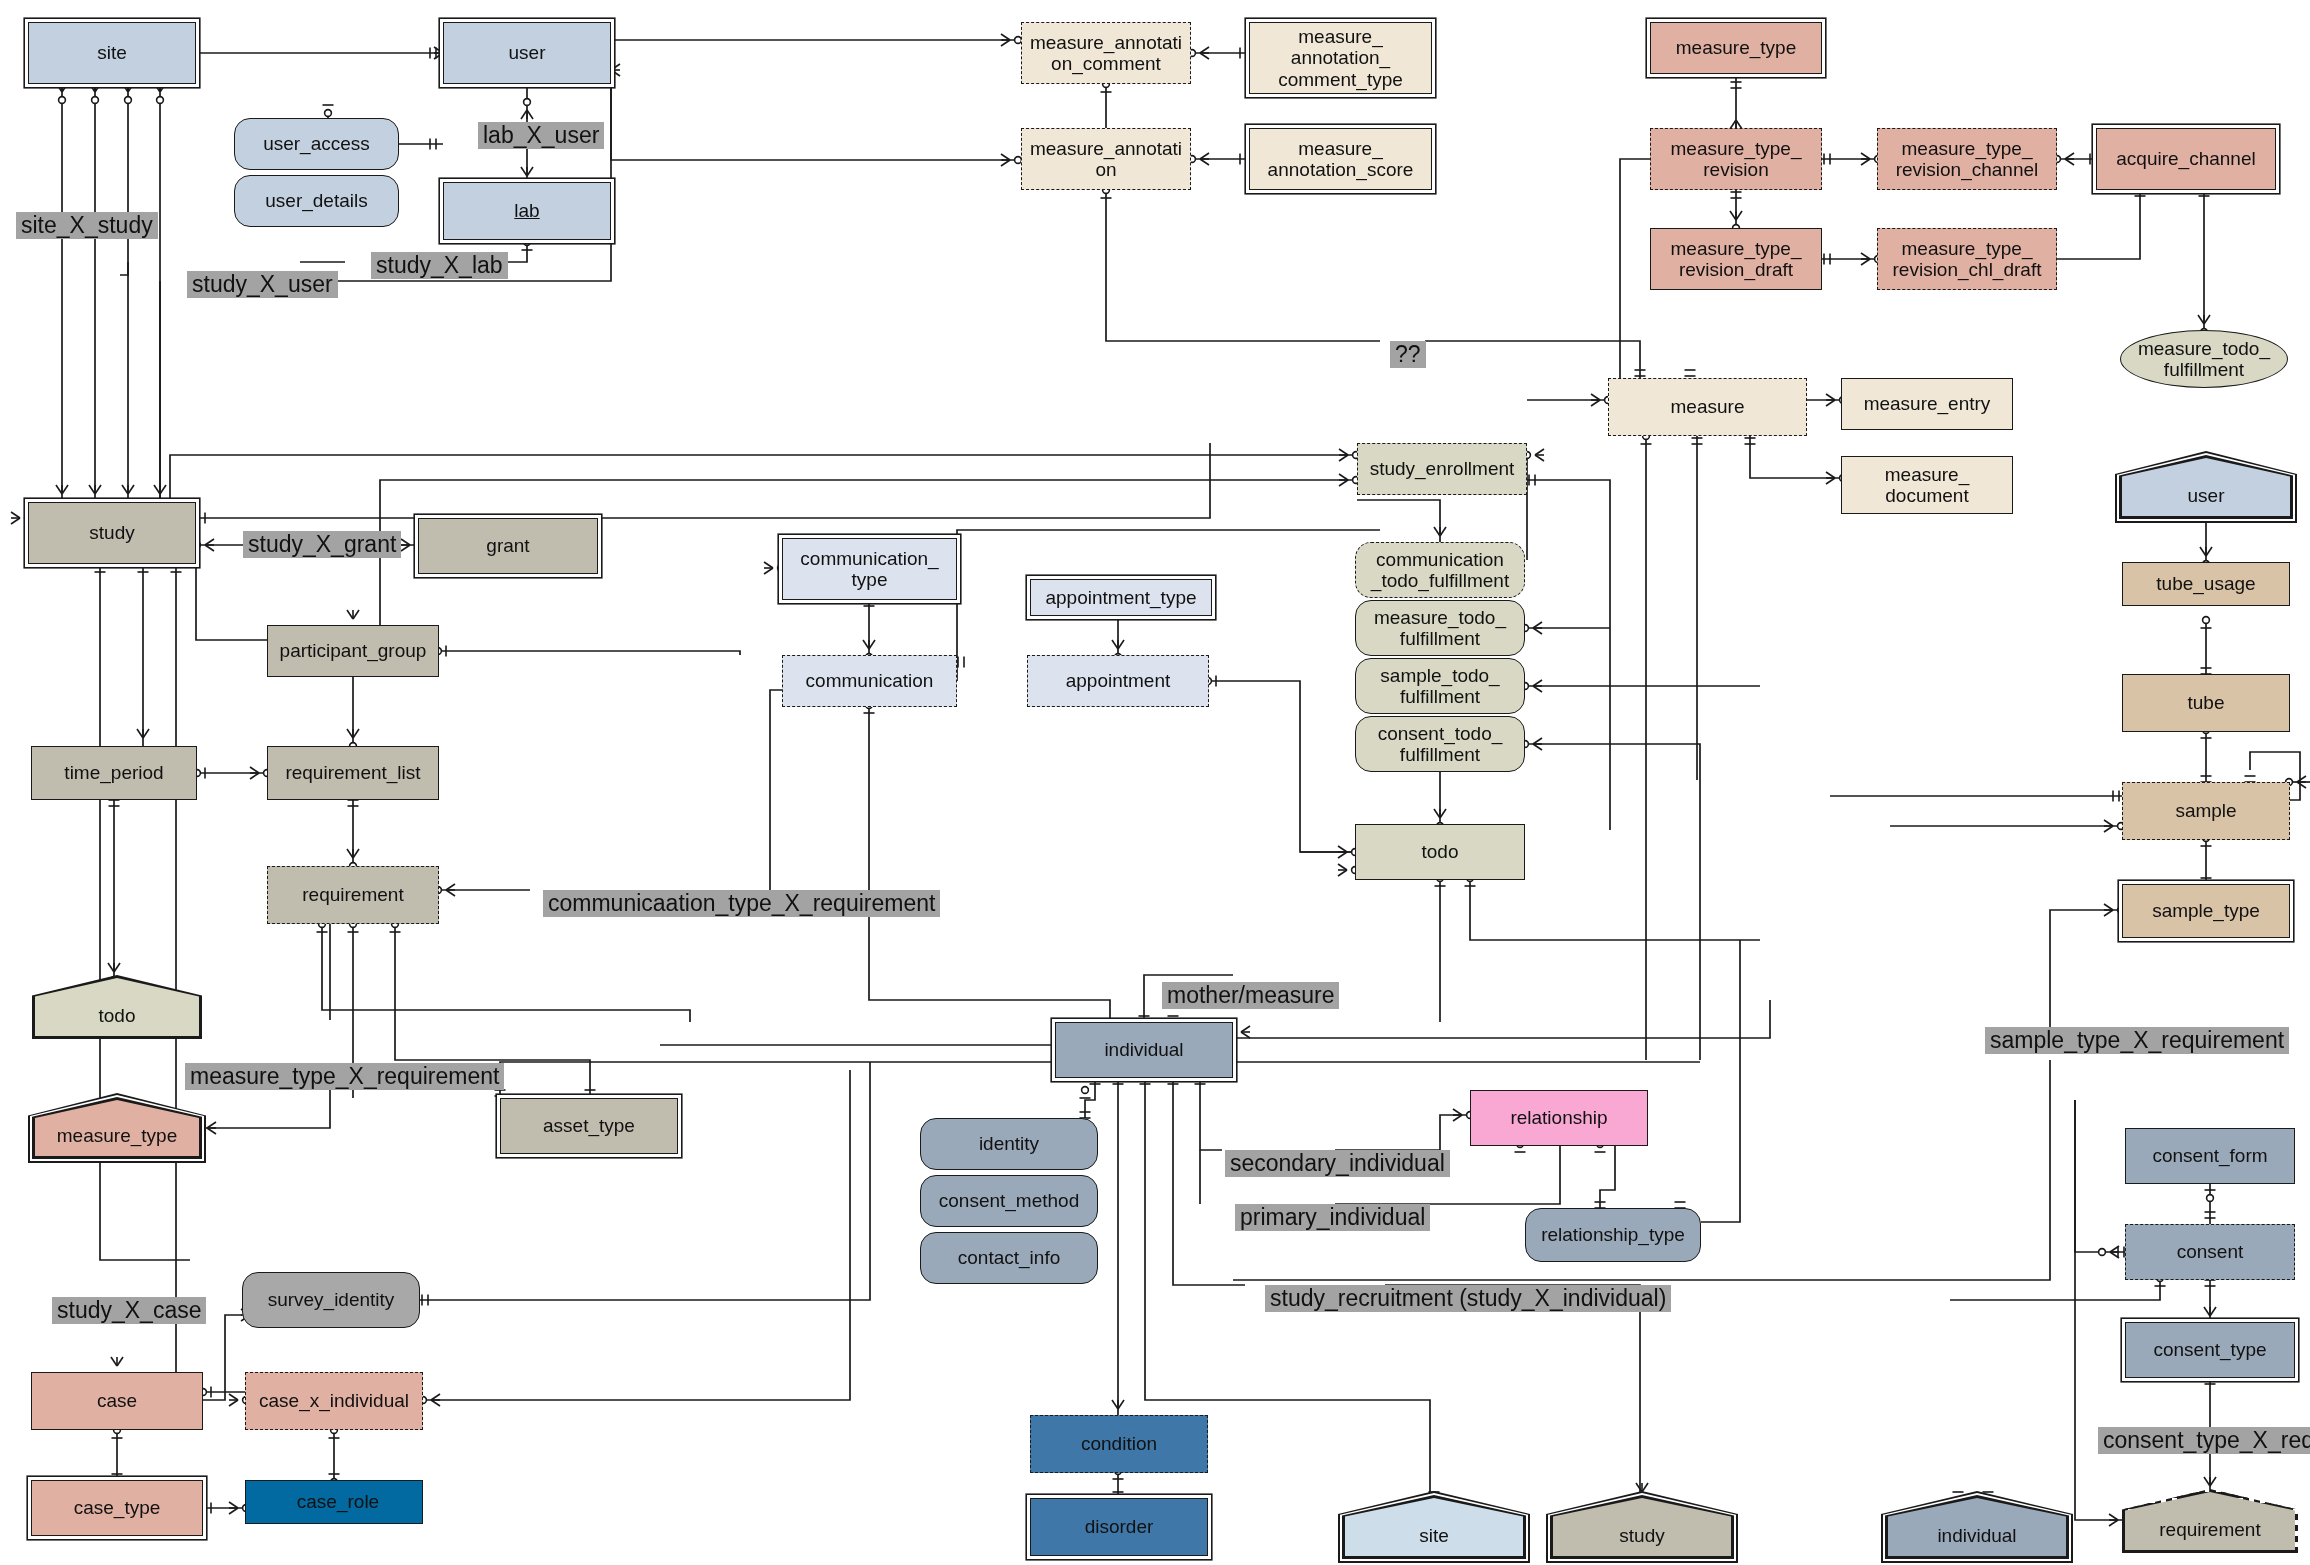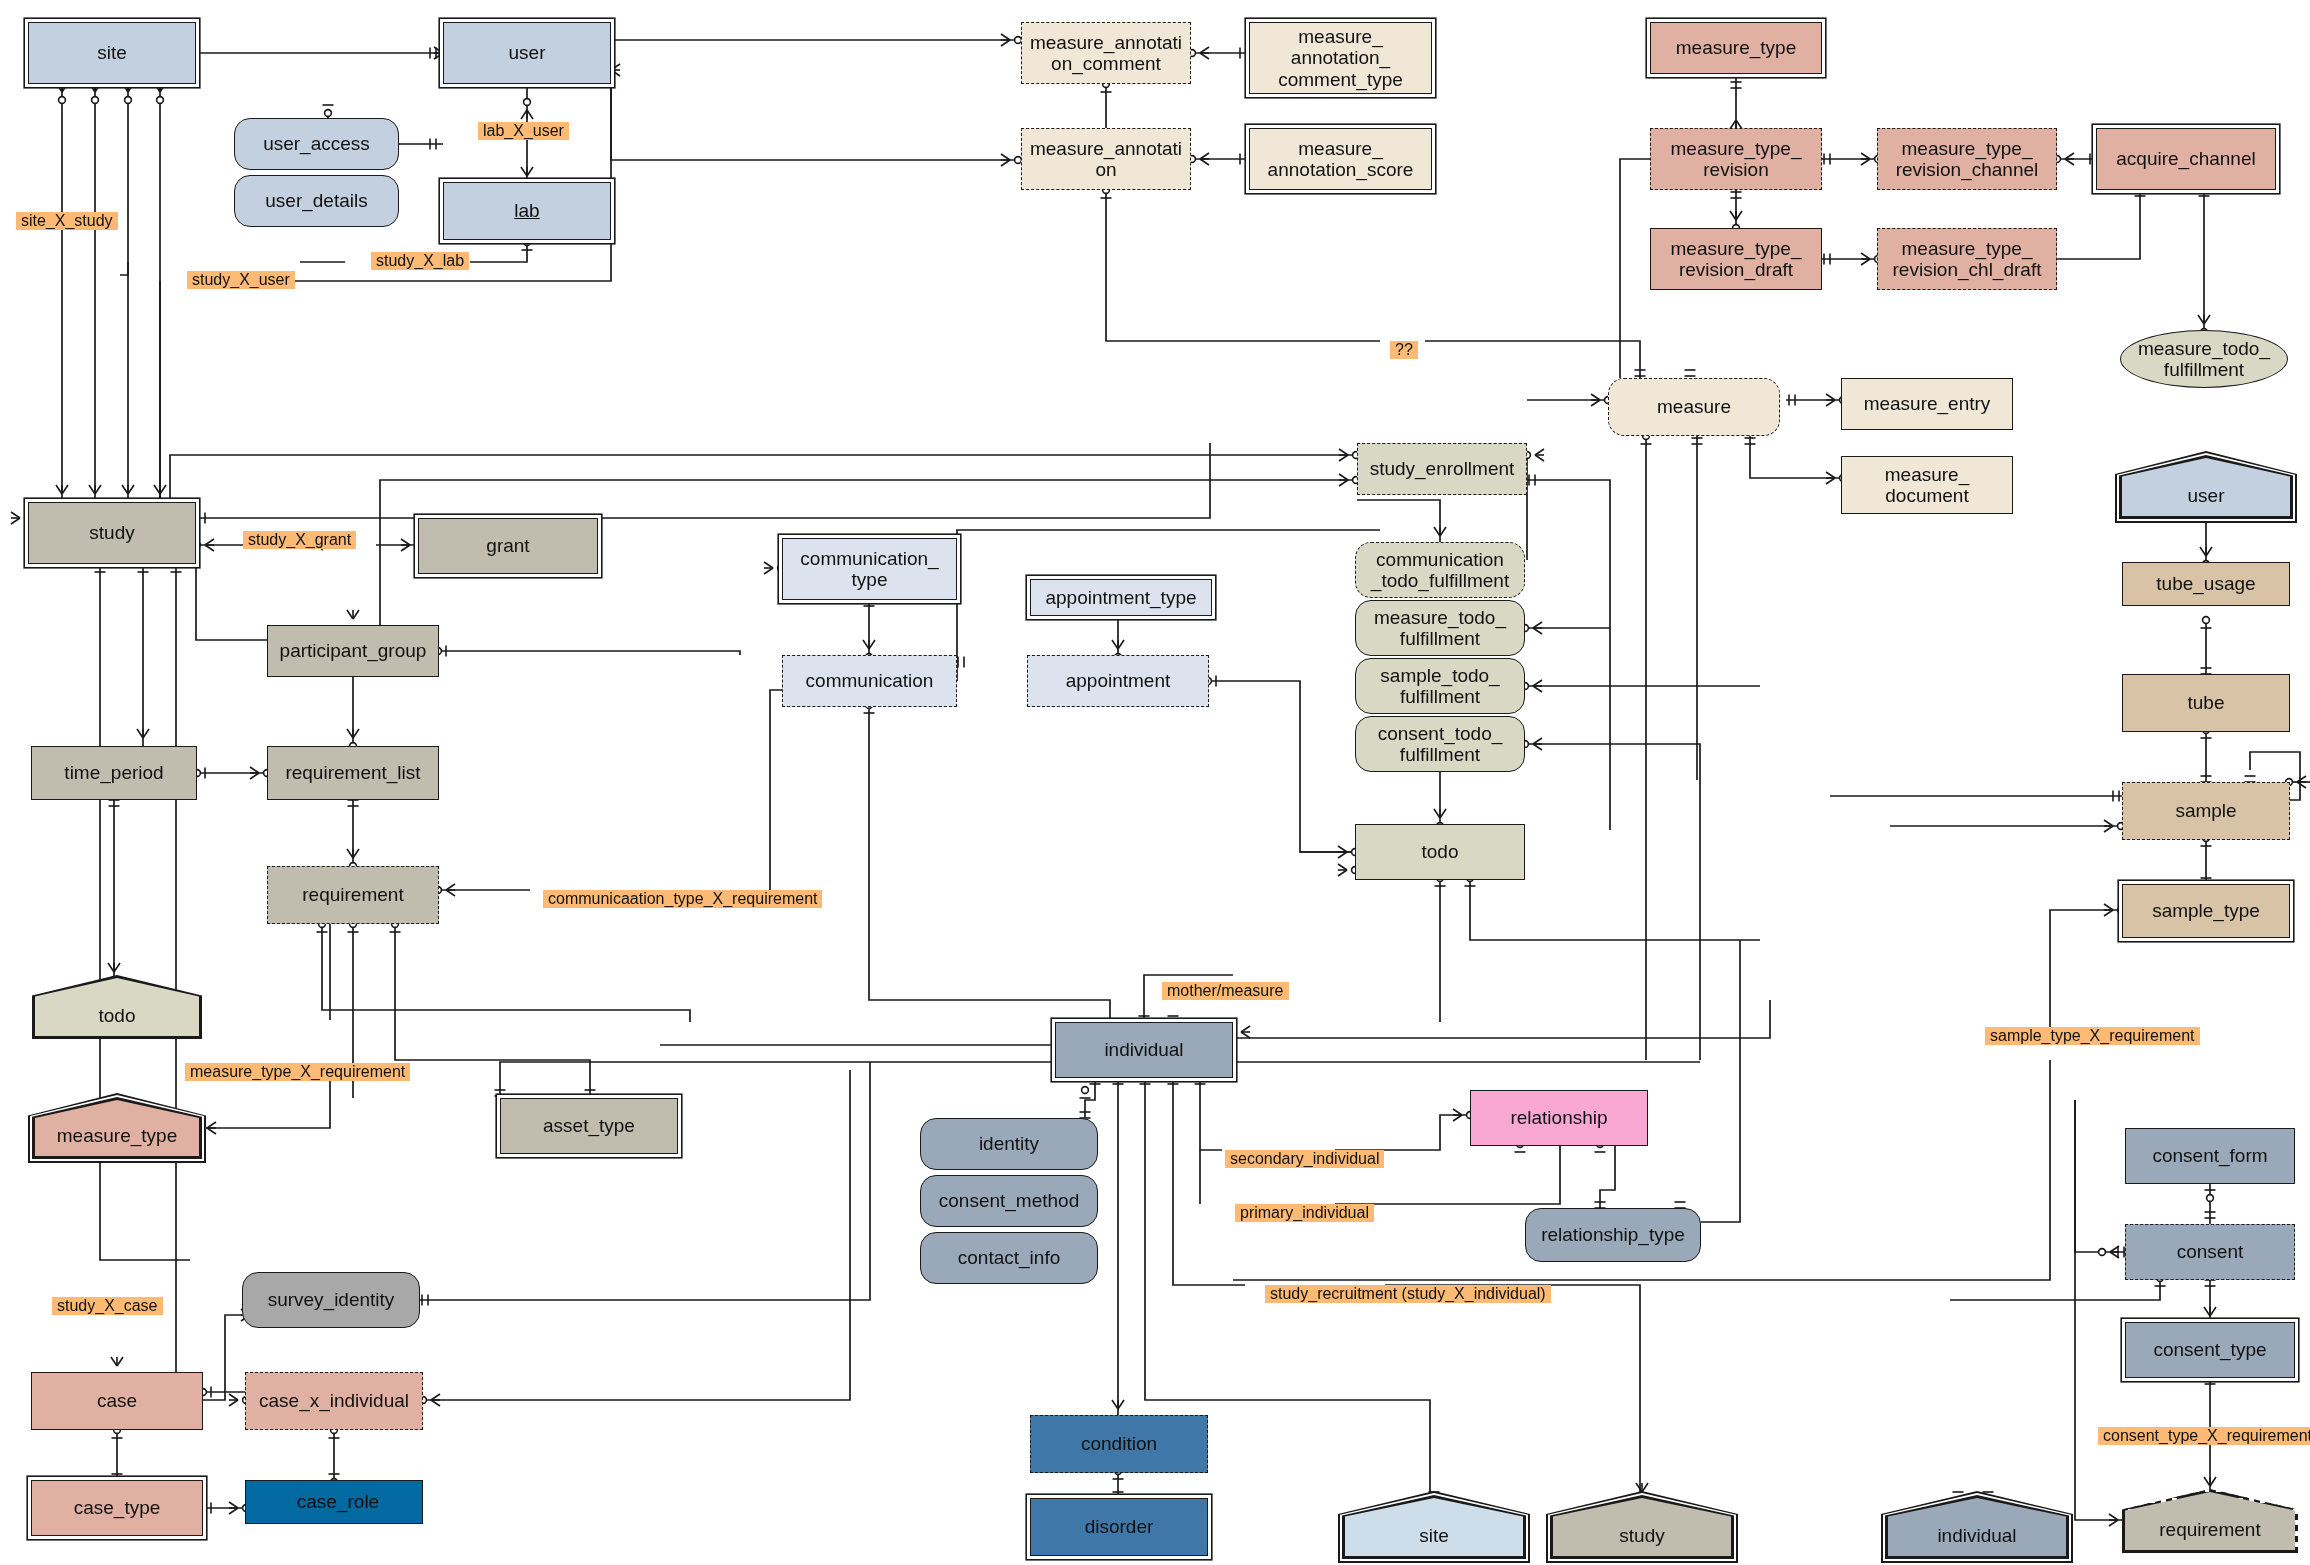--- a/index.html
+++ b/index.html
@@ -12,21 +12,21 @@
        text-align:center;font-size:19px;color:#111;line-height:1.12;padding:2px 4px;}
   
   .rect{border:1.6px solid #1a1a1a;}
   .dbl{border:1.6px solid #1a1a1a;box-shadow:0 0 0 3px #fff, 0 0 0 4.6px #1a1a1a;}
   .dash{border:1.8px dashed #1a1a1a;}
   .dashdot{border:1.8px dashed #1a1a1a;}
   .round{border:1.6px solid #1a1a1a;border-radius:16px;}
   .roundd{border:1.8px dashed #1a1a1a;border-radius:16px;}
   .ell{border:1.6px solid #1a1a1a;border-radius:50%/50%;}
 
-  .lbl{position:absolute;font-size:16px;color:#111;background:#fdba74;padding:0 5px;white-space:nowrap;}
+  .lbl{position:absolute;font-size:23px;color:#111;background:#a3a3a3;padding:0 5px;white-space:nowrap;}
 
   
   .houseWrap{position:absolute;}
   .houseWrap .inner{position:absolute;inset:0;clip-path:polygon(0% 32%, 50% 0%, 100% 32%, 100% 100%, 0% 100%);}
   .houseWrap .outl{position:absolute;inset:-3px;clip-path:polygon(0% 32%, 50% 0%, 100% 32%, 100% 100%, 0% 100%);background:#1a1a1a;}
   .houseWrap .outl2{position:absolute;inset:-7px;clip-path:polygon(0% 32%, 50% 0%, 100% 32%, 100% 100%, 0% 100%);background:#1a1a1a;}
   .houseWrap .mid{position:absolute;inset:-5px;clip-path:polygon(0% 32%, 50% 0%, 100% 32%, 100% 100%, 0% 100%);background:#fff;}
   .houseWrap .txt{position:absolute;inset:0;display:flex;align-items:flex-end;justify-content:center;
                   padding-bottom:9px;font-size:19px;color:#111;text-align:center;}
 </style>
@@ -658,21 +658,21 @@
 revision_draft</span>
       </div>
       <div class="ent dash" style="left: 1877px; top: 228px; width: 180px; height: 62px; background: rgb(224, 176, 162);">
         <span style="white-space: pre-line;">measure_type_
 revision_chl_draft</span>
       </div>
       <div class="ent ell" style="left: 2120px; top: 330px; width: 168px; height: 58px; background: rgb(216, 216, 196);">
         <span style="white-space: pre-line;">measure_todo_
 fulfillment</span>
       </div>
-      <div class="ent dashdot" style="left: 1608px; top: 378px; width: 172px; height: 58px; background: rgb(240, 231, 215); border-radius: 16px;">
+      <div class="ent dashdot" style="left: 1608px; top: 378px; width: 199px; height: 58px; background: rgb(240, 231, 215);">
         <span style="white-space: pre-line;">measure</span>
       </div>
       <div class="ent rect" style="left: 1841px; top: 378px; width: 172px; height: 52px; background: rgb(240, 231, 215);">
         <span style="white-space: pre-line;">measure_entry</span>
       </div>
       <div class="ent rect" style="left: 1841px; top: 456px; width: 172px; height: 58px; background: rgb(240, 231, 215);">
         <span style="white-space: pre-line;">measure_
 document</span>
       </div>
       <div class="ent dash" style="left: 1357px; top: 443px; width: 170px; height: 52px; background: rgb(216, 216, 196);">

